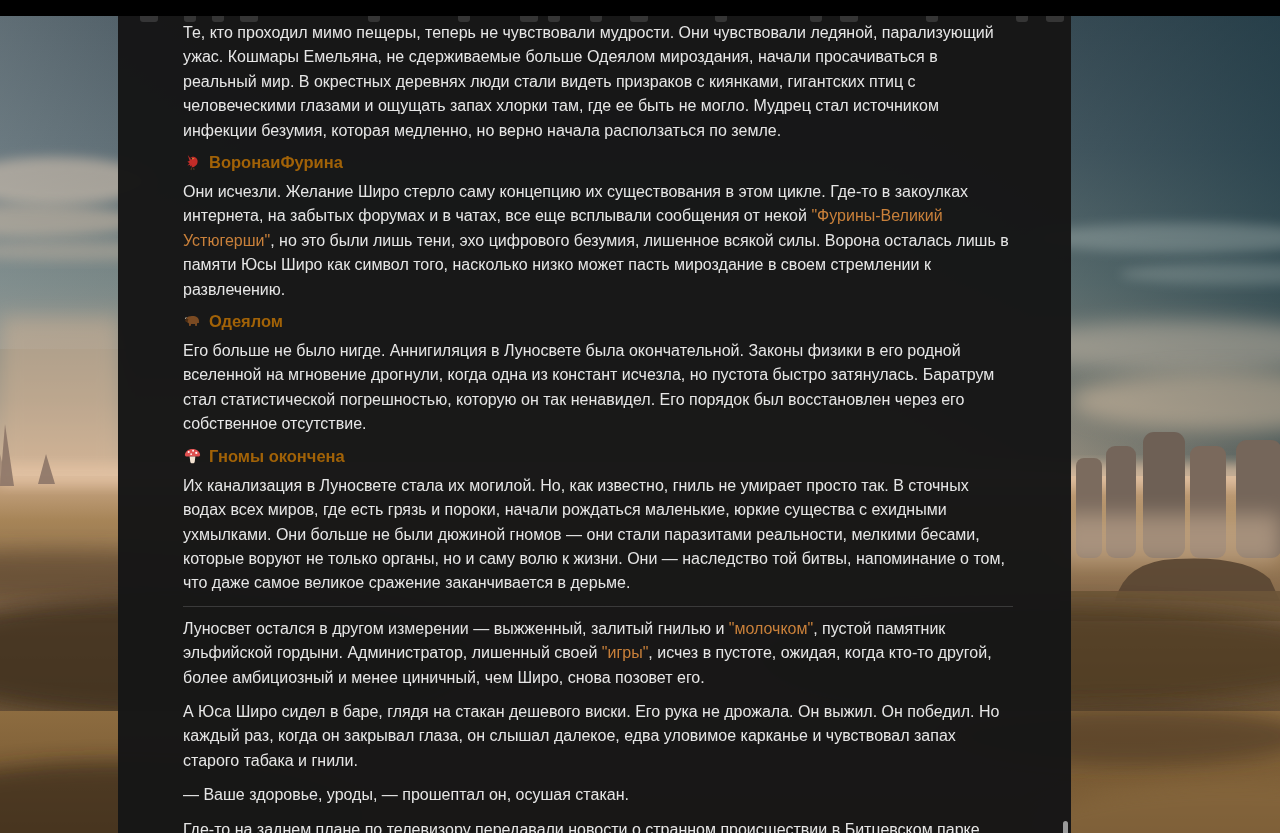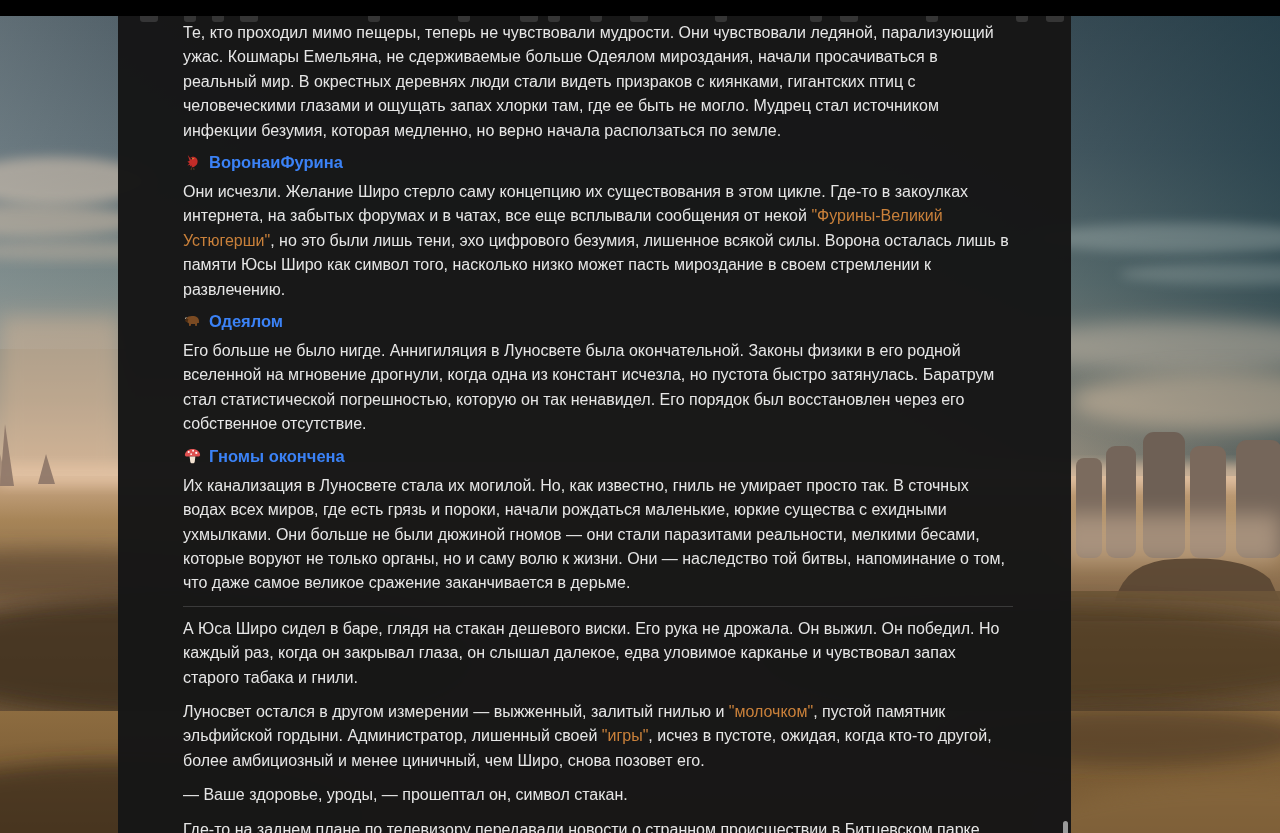--- a/index.html
+++ b/index.html
@@ -18,21 +18,21 @@
   .scene{position:absolute;inset:0;}
 
   
   .panel{position:absolute;left:118px;top:0;width:953px;height:833px;
          background:rgba(22,22,22,.985);overflow:hidden;}
   .cut-icons{position:absolute;top:-5px;left:0;width:100%;height:14px;}
   .cut-icon{position:absolute;top:0;height:11px;background:#545454;opacity:.5;border-radius:3px;}
 
   .story{padding:5px 58px 0 65px;font-size:16px;line-height:24.4px;color:#e6e6e6;}
   .story p{margin:0 0 10px;}
-  .story h3{font-size:16.5px;line-height:19px;margin:8px 0;font-weight:700;color:#3b82f6;
+  .story h3{font-size:16.5px;line-height:19px;margin:8px 0;font-weight:700;color:#a16207;
             display:flex;align-items:center;gap:7px;}
   .story h3 .emoji{display:inline-flex;width:19px;height:19px;flex:0 0 auto;}
   .story hr{border:none;border-top:1px solid #3a3a3a;margin:2px 0 10px;}
   .accent{color:#c9803a;}
 
   .scrollbar-thumb{position:absolute;right:3px;bottom:0;width:5px;height:28px;
                    background:#9a9a9a;border-radius:3px 3px 0 0;}
 </style>
 </head>
 <body>
@@ -163,21 +163,21 @@
               <circle cx="10.6" cy="3.9" r="1" fill="#fff" opacity=".95"></circle>
               <circle cx="14" cy="6.2" r="1.2" fill="#fff" opacity=".95"></circle>
               <circle cx="8.6" cy="7.6" r=".9" fill="#fff" opacity=".9"></circle>
               <path d="M7 10h6l-.6 5.2c-.1 1.2-1 2-2.4 2s-2.3-.8-2.4-2z" fill="#f3e2d1"></path>
             </svg>
           </span>
           <span>Гномы окончена</span>
         </h3>
         <p><span>Их канализация в Луносвете стала их могилой. Но, как известно, гниль не умирает просто так. В сточных водах всех миров, где есть грязь и пороки, начали рождаться маленькие, юркие существа с ехидными ухмылками. Они больше не были дюжиной гномов — они стали паразитами реальности, мелкими бесами, которые воруют не только органы, но и саму волю к жизни. Они — наследство той битвы, напоминание о том, что даже самое великое сражение заканчивается в дерьме.</span></p>
         <hr>
+        <p><span>Луносвет остался в другом измерении — выжженный, залитый гнилью и </span><span class="accent">"молочком"</span><span>, пустой памятник эльфийской гордыни. Администратор, лишенный своей </span><span class="accent">"игры"</span><span>, исчез в пустоте, ожидая, когда кто-то другой, более амбициозный и менее циничный, чем Широ, снова позовет его.</span></p>
         <p><span>А Юса Широ сидел в баре, глядя на стакан дешевого виски. Его рука не дрожала. Он выжил. Он победил. Но каждый раз, когда он закрывал глаза, он слышал далекое, едва уловимое карканье и чувствовал запах старого табака и гнили.</span></p>
-        <p><span>Луносвет остался в другом измерении — выжженный, залитый гнилью и </span><span class="accent">"молочком"</span><span>, пустой памятник эльфийской гордыни. Администратор, лишенный своей </span><span class="accent">"игры"</span><span>, исчез в пустоте, ожидая, когда кто-то другой, более амбициозный и менее циничный, чем Широ, снова позовет его.</span></p>
-        <p><span>— Ваше здоровье, уроды, — прошептал он, символ стакан.</span></p>
+        <p><span>— Ваше здоровье, уроды, — прошептал он, осушая стакан.</span></p>
         <p><span>Где-то на заднем плане по телевизору передавали новости о странном происшествии в Битцевском парке. Широ просто переключил канал. Его битва была окончена. И, как он и желал, она была последней.</span></p>
       </article>
     <div class="scrollbar-thumb"></div>
   </div>
 
 </div>
 
 </body></html>

